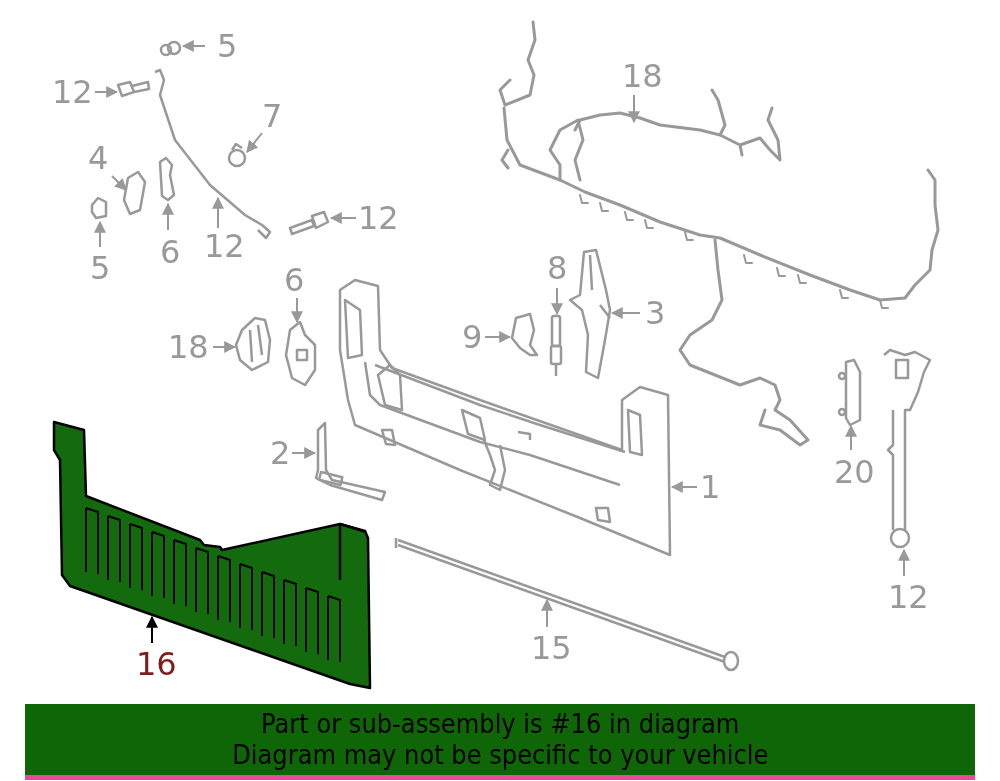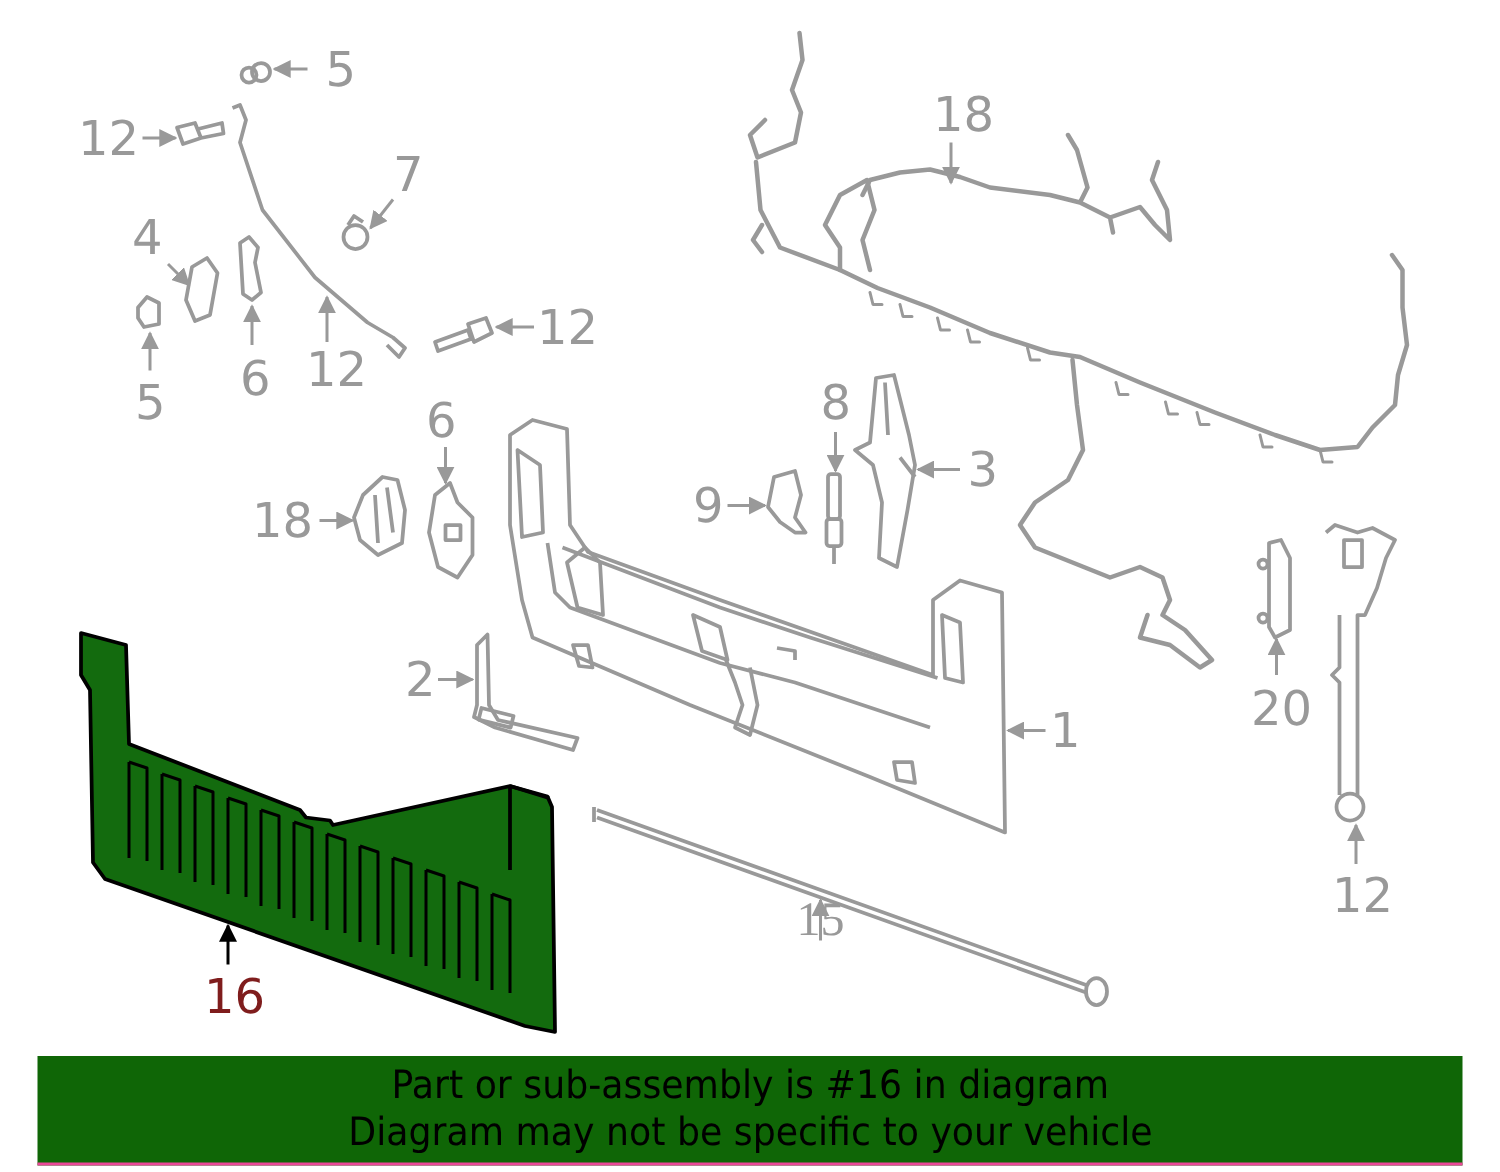--- a/index.html
+++ b/index.html
@@ -3,21 +3,21 @@
 <meta charset="utf-8">
 <style>
   html, body { margin: 0; padding: 0; background: #ffffff; }
   body { width: 1000px; height: 781px; position: relative; overflow: hidden;
          font-family: "DejaVu Sans", sans-serif; }
   #diagram { position: absolute; left: 0; top: 0; width: 1000px; height: 700px; }
   .callout { position: absolute; font-family: "DejaVu Sans", sans-serif;
              font-size: 32px; line-height: 1; color: #999999; white-space: nowrap; }
   .callout.active { color: #7f1d1d; }
   #banner { position: absolute; left: 25px; top: 704px; width: 950px; height: 71px;
-            background: #0f6606; border-bottom: 2px solid #ec4899;
+            background: #0f6606; border-bottom: 5px solid #ec4899;
             display: flex; flex-direction: column; align-items: center; justify-content: center; }
   #banner .line { font-family: "DejaVu Sans", sans-serif; font-size: 26px; line-height: 31px;
                   color: #000000; white-space: nowrap; transform: scaleX(0.93); }
 </style>
 </head>
 <body>
 
 <svg id="diagram" viewBox="0 0 1000 700" xmlns="http://www.w3.org/2000/svg">
   <defs>
     <marker id="arrowGray" viewBox="0 0 10 10" refX="9" refY="5" markerWidth="6" markerHeight="6" orient="auto">
@@ -177,19 +177,19 @@
 <div class="callout" style="left:622px;top:60px;">18</div>
 <div class="callout" style="left:547px;top:252px;">8</div>
 <div class="callout" style="left:284px;top:264px;">6</div>
 <div class="callout" style="left:645px;top:297px;">3</div>
 <div class="callout" style="left:462px;top:321px;">9</div>
 <div class="callout" style="left:168px;top:331px;">18</div>
 <div class="callout" style="left:270px;top:437px;">2</div>
 <div class="callout" style="left:834px;top:456px;">20</div>
 <div class="callout" style="left:700px;top:471px;">1</div>
 <div class="callout" style="left:888px;top:581px;">12</div>
-<div class="callout" style="left:531px;top:596px;font-family:Liberation Serif, serif;">15</div>
+<div class="callout" style="left:531px;top:632px;">15</div>
 <div class="callout active" style="left:136px;top:648px;">16</div>
 
 <div id="banner">
   <div class="line">Part or sub-assembly is #16 in diagram</div>
   <div class="line">Diagram may not be specific to your vehicle</div>
 </div>
 
 </body></html>

